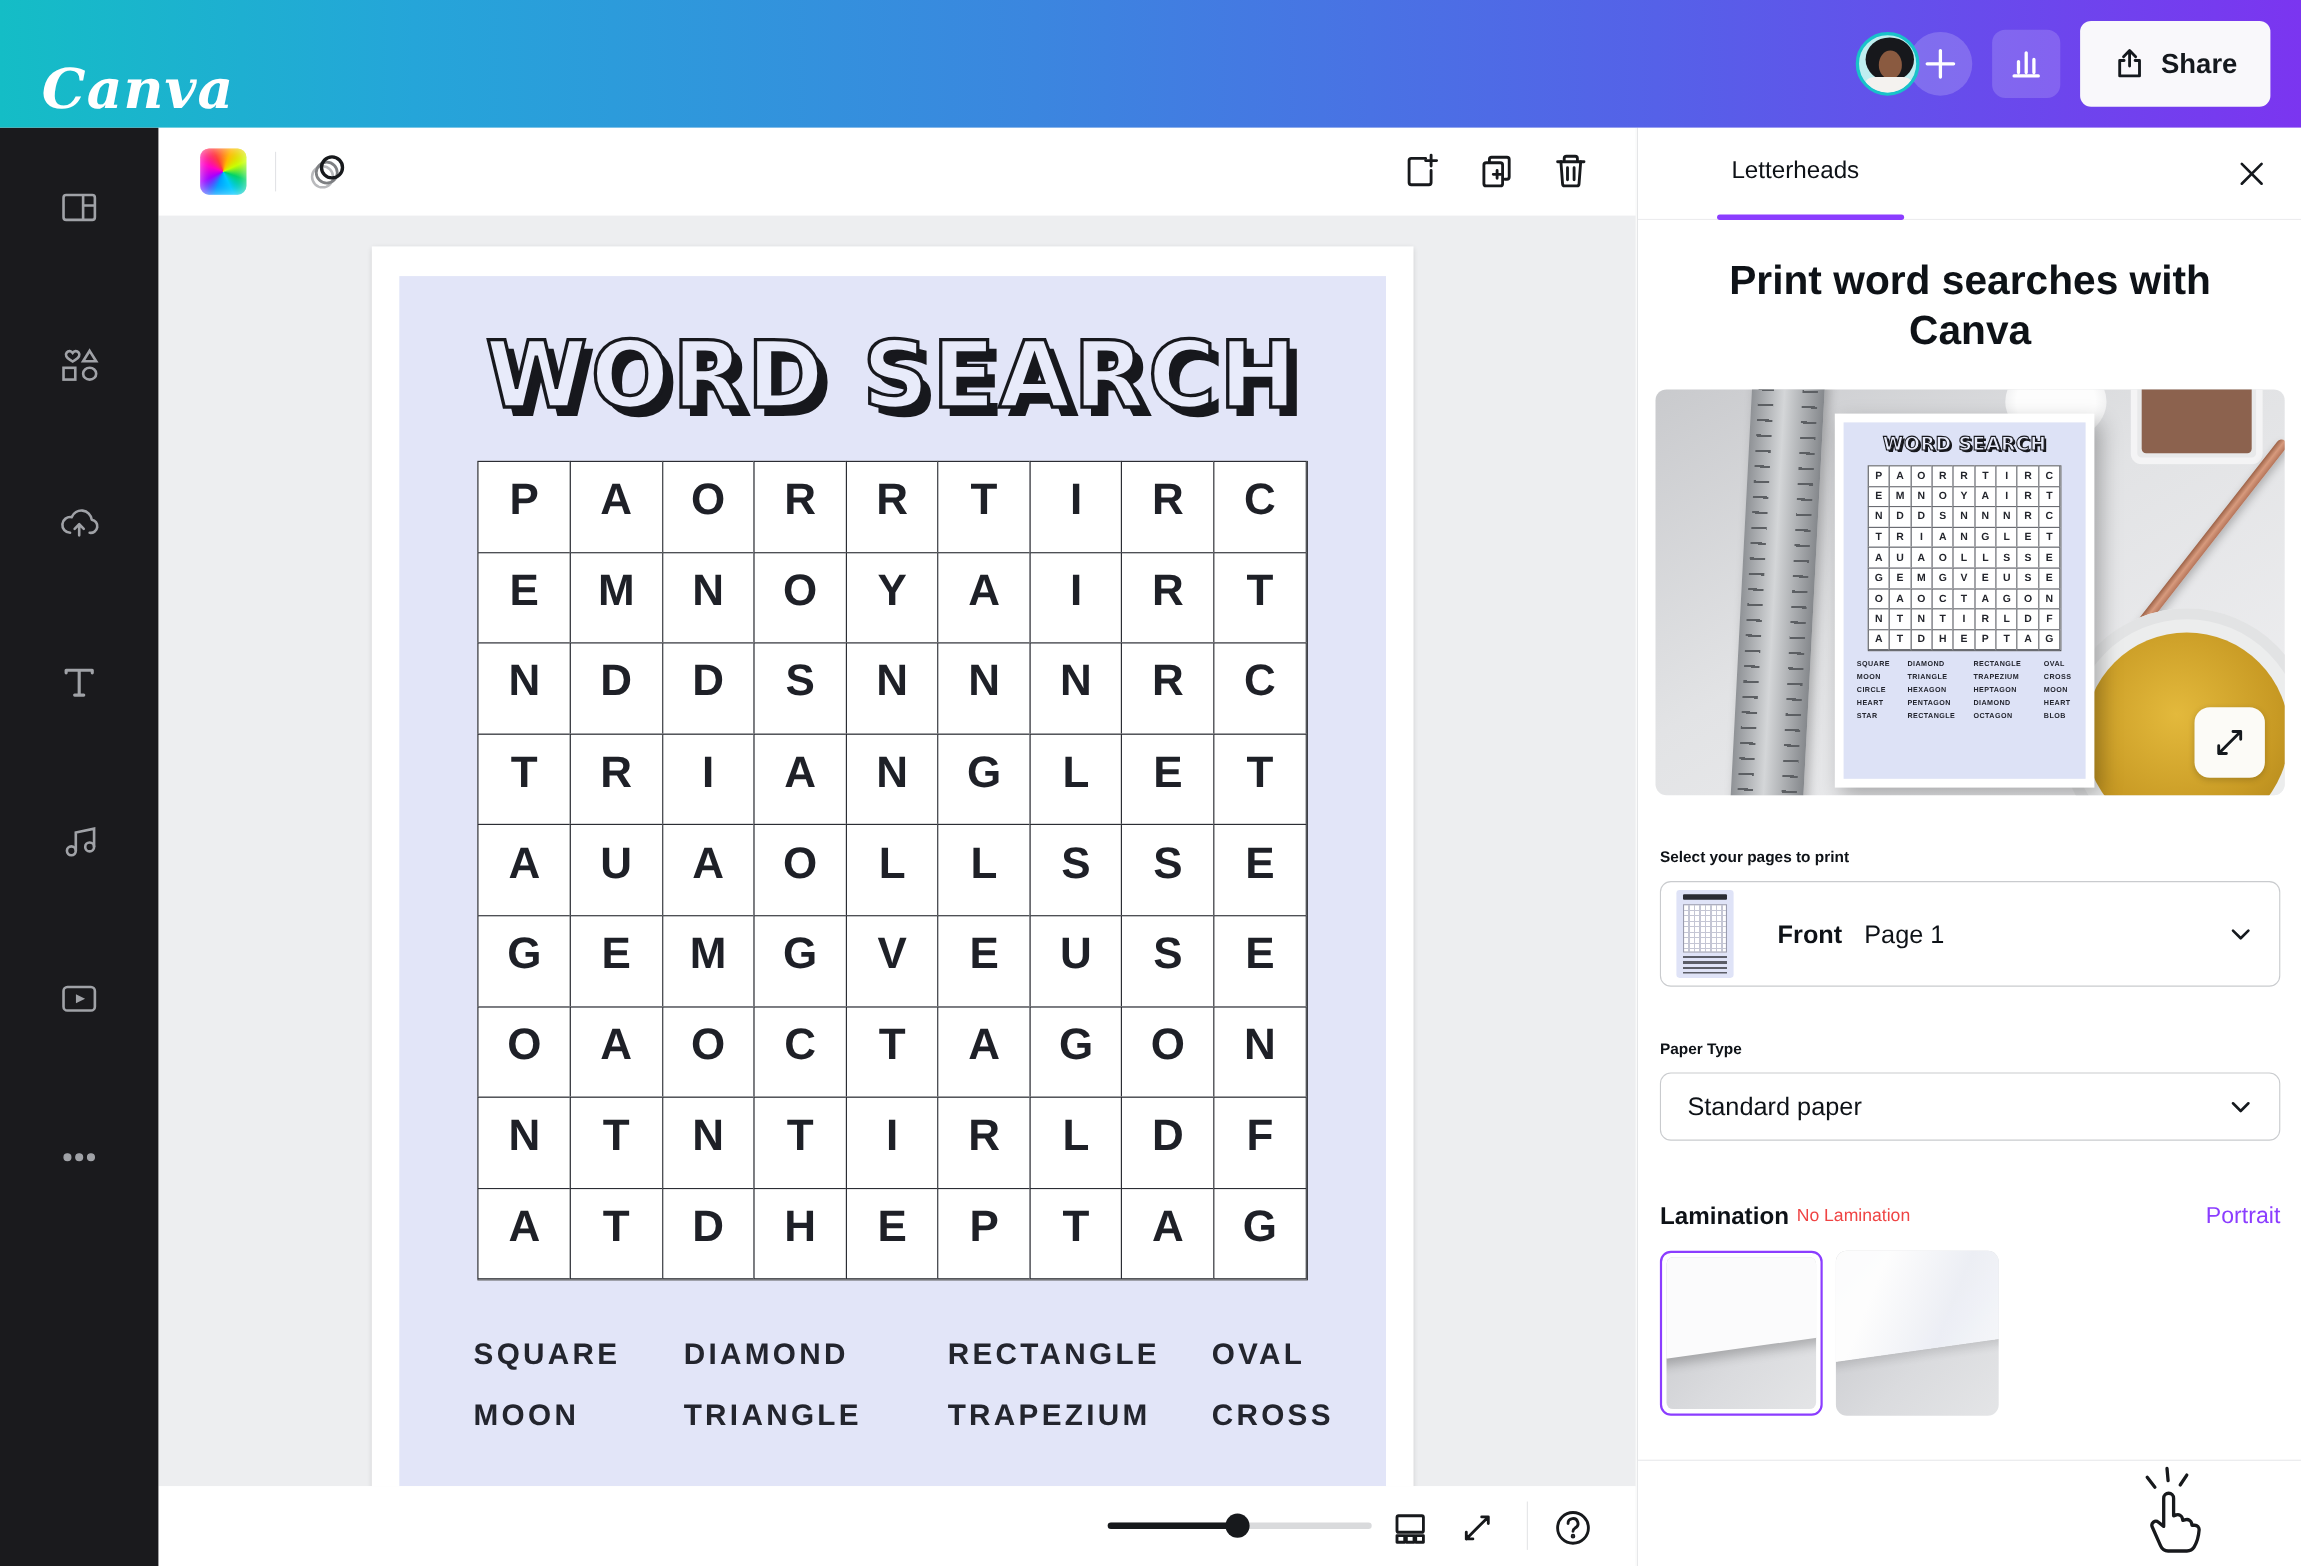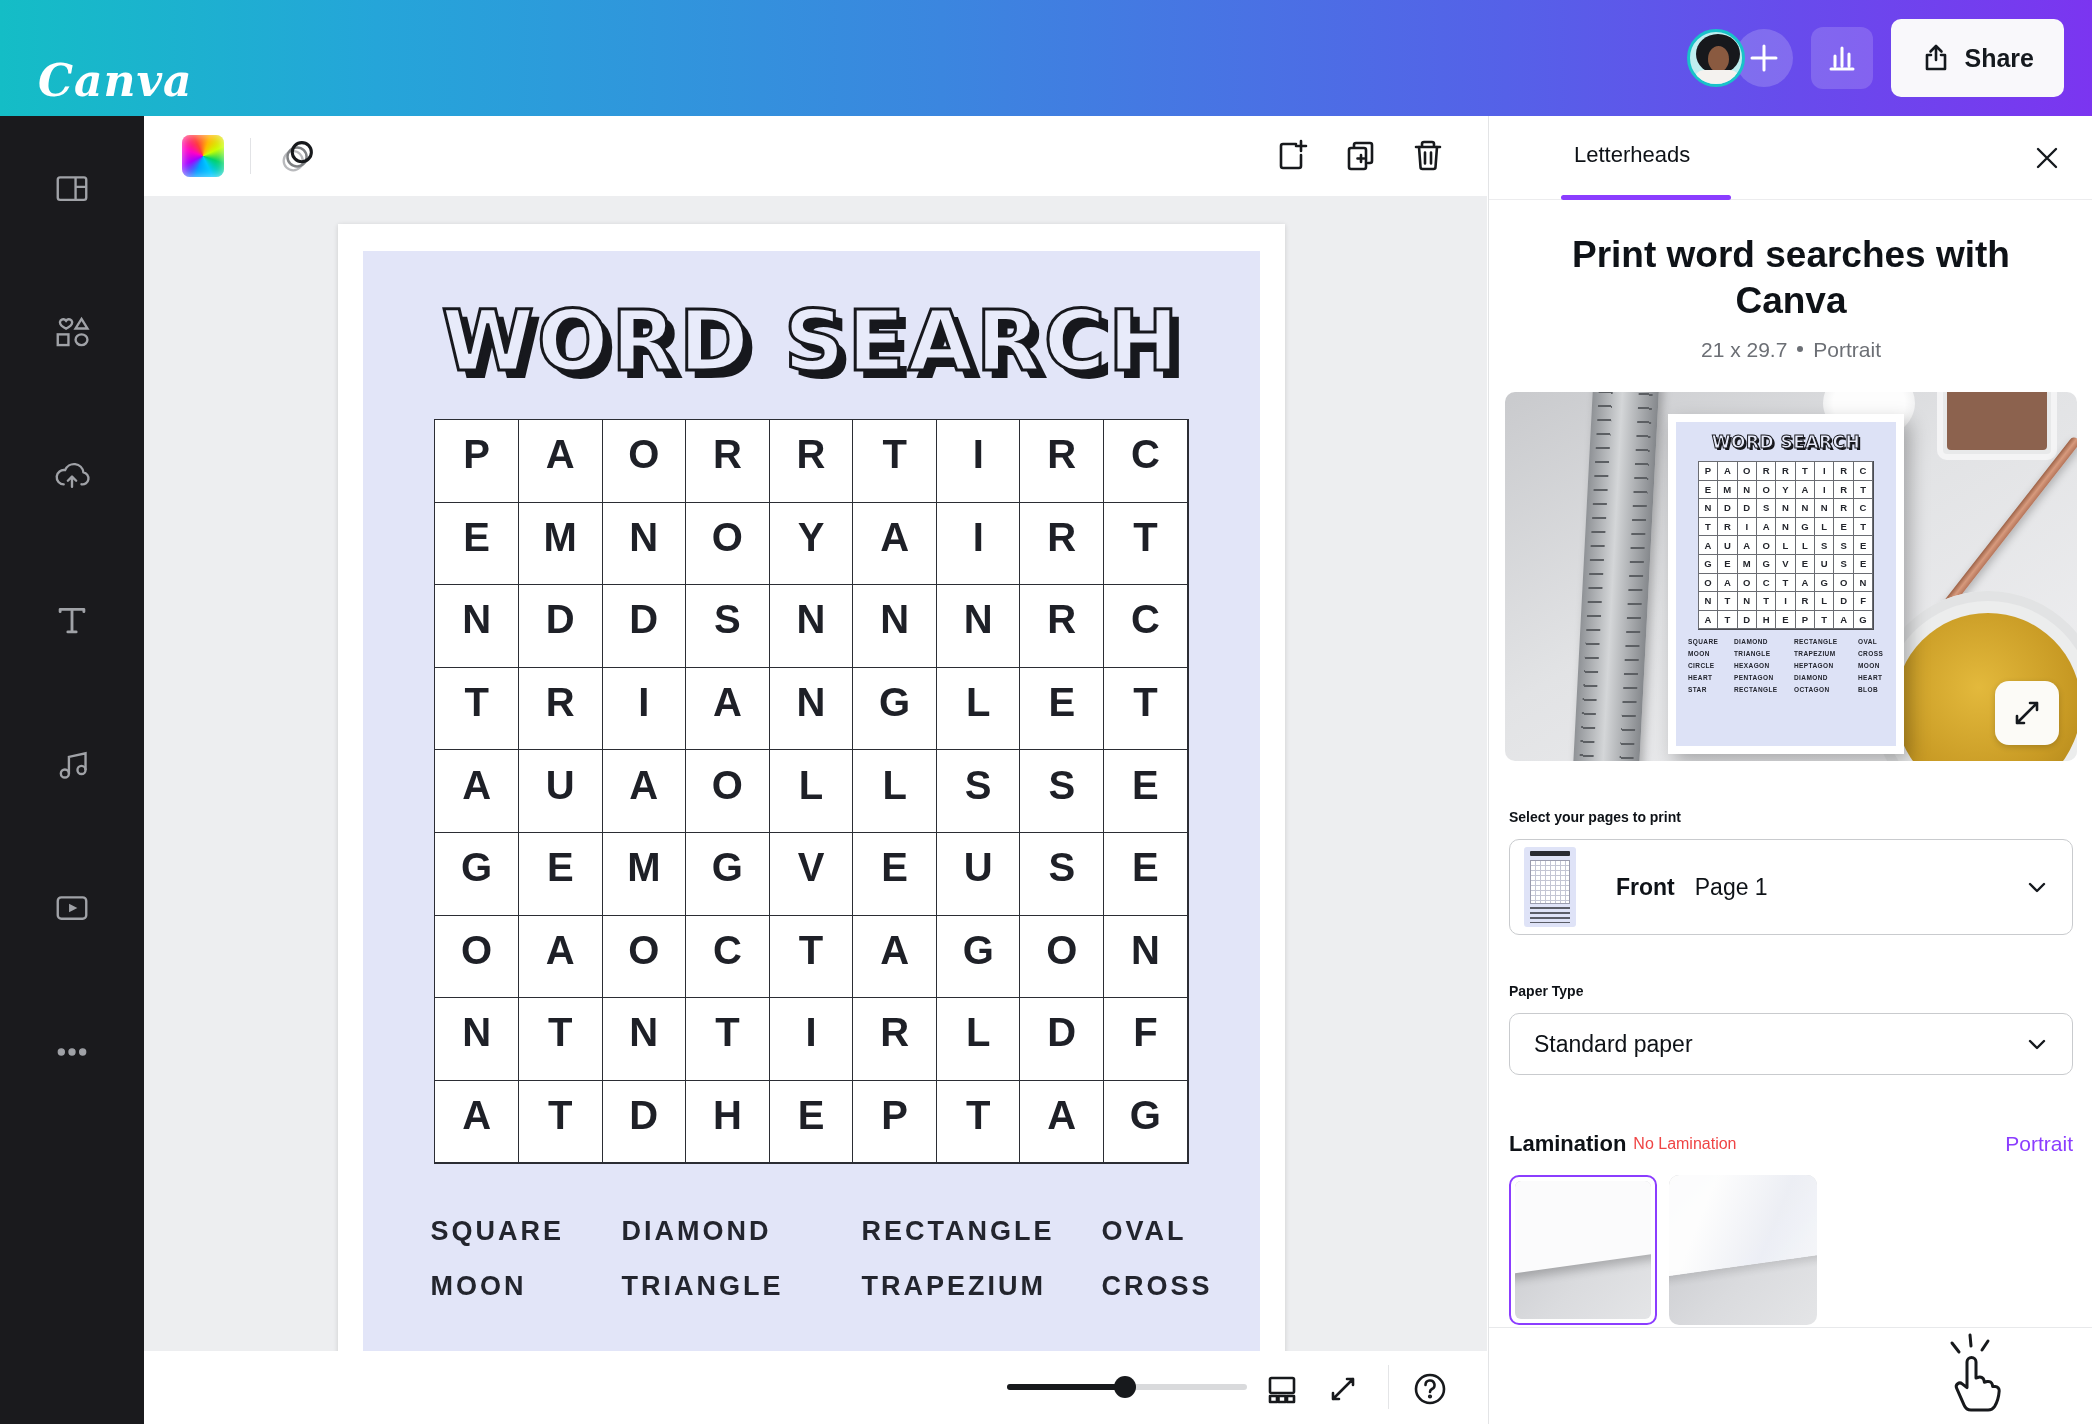--- a/index.html
+++ b/index.html
@@ -5,21 +5,21 @@
   * { margin:0; padding:0; box-sizing:border-box; }
   html,body { width:2092px; height:1424px; overflow:hidden; background:#fff;
     font-family:"Liberation Sans", sans-serif; }
   .app { position:relative; width:2092px; height:1424px; }
 
   
   .topbar { position:absolute; left:0; top:0; width:2092px; height:116px;
     background:linear-gradient(90deg,#14bdc6 0%,#25a5d9 18%,#3b86df 45%,#5561e8 72%,#7b35f0 100%);
     display:flex; align-items:center; justify-content:space-between; padding:0 28px; z-index:30;}
   .logo { color:#fff; font-family:"DejaVu Serif", serif; font-style:italic; font-weight:700;
-    font-size:44px; letter-spacing:1px; padding-left:10px;margin-top:44px; }
+    font-size:50px; letter-spacing:1px; padding-left:10px;margin-top:44px; }
   .topbar-right { display:flex; align-items:center; gap:18px; }
   .avatar { width:58px; height:58px; border-radius:50%; border:3px solid #19c2c9; overflow:hidden;
     background:#bfeef0; position:relative; margin-right:-28px; z-index:2; }
   .avatar .hair { position:absolute; left:6px; top:2px; width:44px; height:40px; border-radius:50%; background:#17181c; }
   .avatar .face { position:absolute; left:18px; top:14px; width:21px; height:26px; border-radius:50%; background:#8a5a40; }
   .avatar .shirt { position:absolute; left:4px; top:38px; width:46px; height:22px; border-radius:10px; background:#f4f2ef; }
   .plus-btn { width:58px; height:58px; border-radius:50%; background:rgba(255,255,255,0.18);
     display:flex; align-items:center; justify-content:center; z-index:1; }
   .square-btn { width:62px; height:62px; border-radius:12px; background:rgba(255,255,255,0.16);
     display:flex; align-items:center; justify-content:center; }
@@ -426,23 +426,20 @@
       <div class="panel-tab">Letterheads</div>
       <div class="tab-underline"></div>
       <div class="panel-close">
         <svg width="30" height="30" viewBox="0 0 30 30" fill="none" stroke="#15191e" stroke-width="2.4" stroke-linecap="round">
             <path d="M6 6l18 18M24 6L6 24"></path>
           </svg>
       </div>
     </div>
 
     <div class="panel-heading">Print word searches with Canva</div>
-    <div class="panel-sub">
-      <span>21 x 29.7</span><span class="dot"></span><span>Portrait</span>
-    </div>
 
     <div class="preview">
       <div class="ruler"></div>
       <div class="dish"></div>
       <div class="tray"></div>
       <div class="pen"></div>
       <div class="coffee"></div>
       <div class="p-paper">
         <div class="p-paper-inner">
           <div class="p-title">WORD SEARCH</div>

